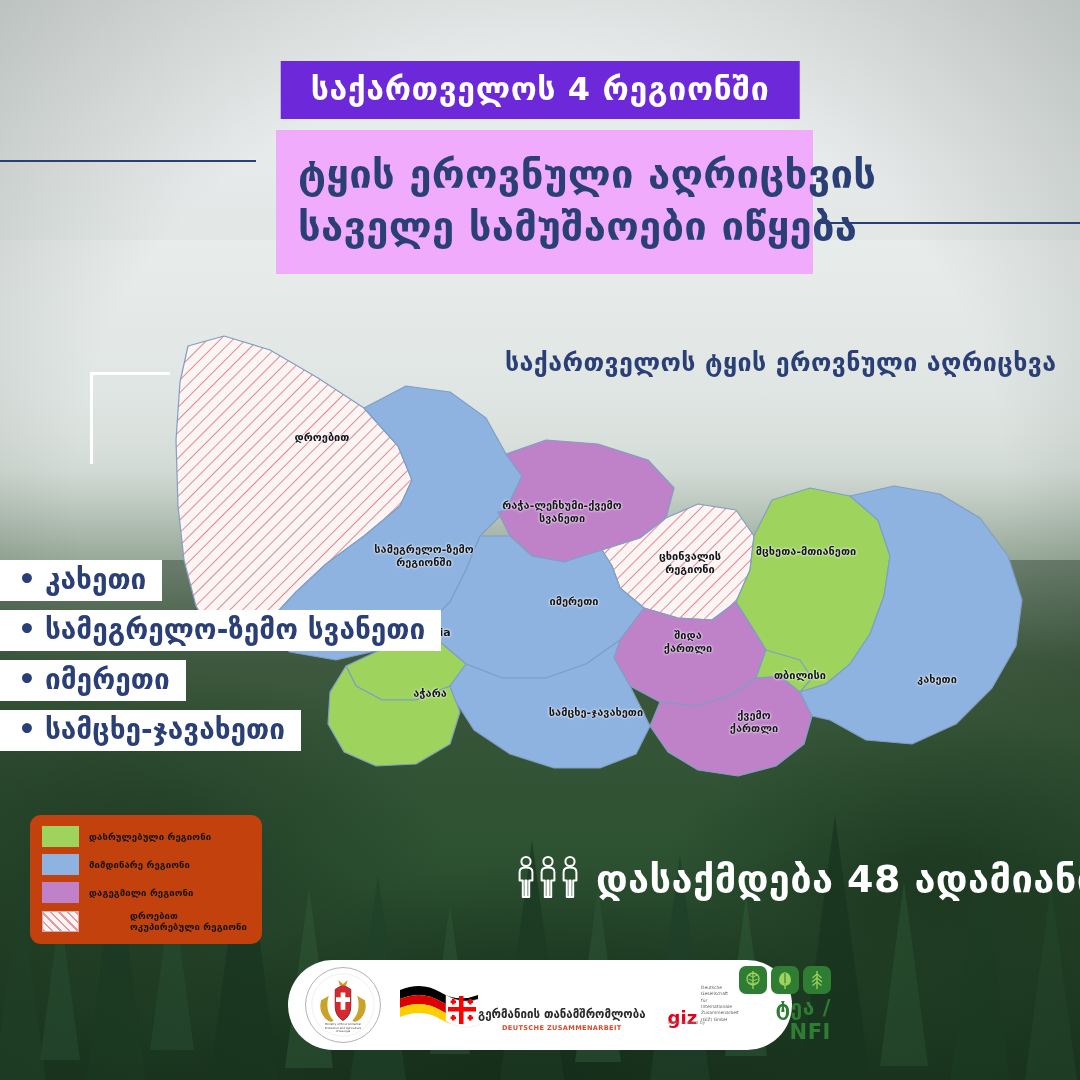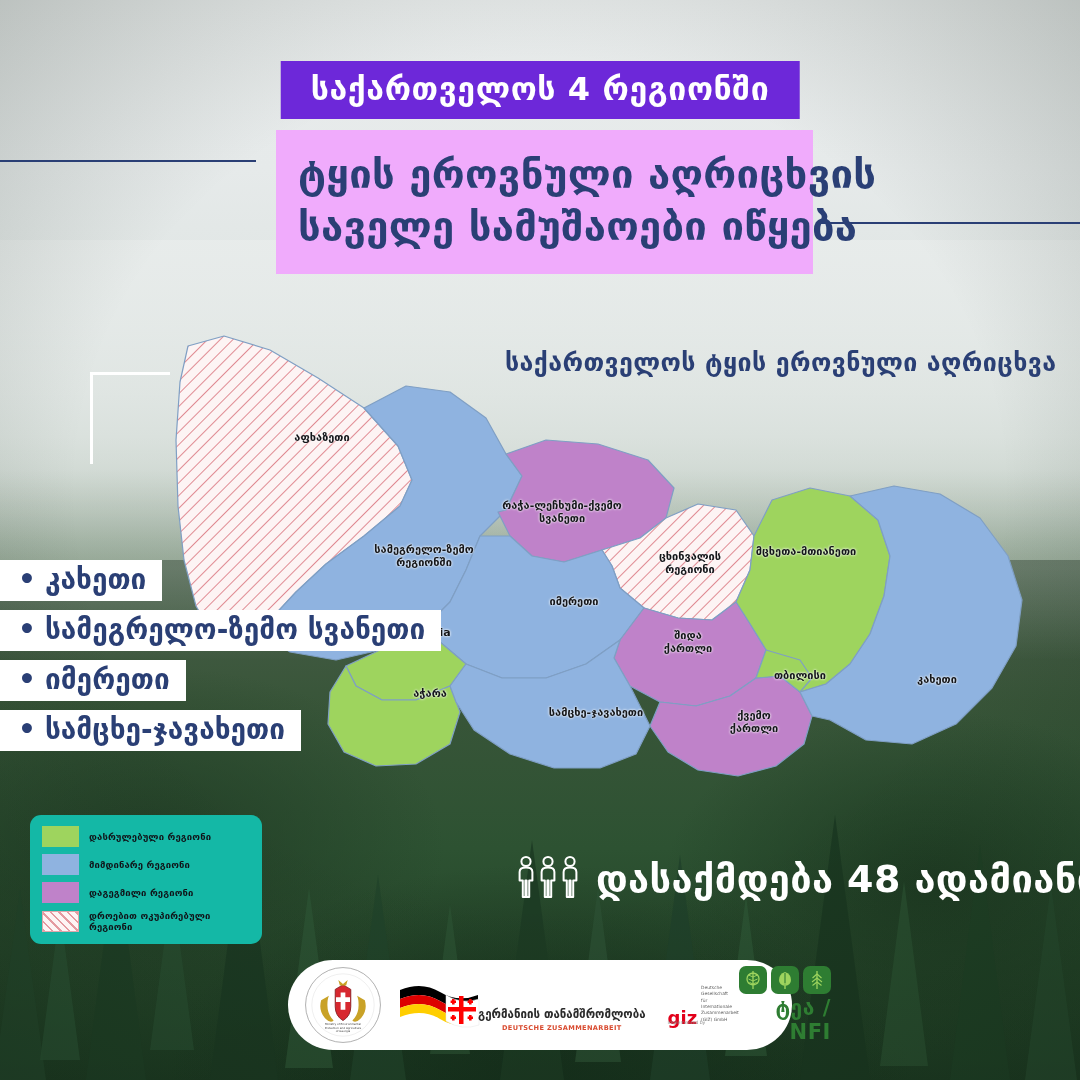--- a/index.html
+++ b/index.html
@@ -80,24 +80,24 @@
   #region-list li {
     list-style:none; display:inline-block; background:#fff;
     color:#2a3f75; font-weight:700; font-size:28px;
     padding:3px 16px 5px 18px; margin-bottom:9px; white-space:nowrap;
   }
   #region-list li::before { content:"\2022"; margin-right:9px; }
 
   
   #legend {
     position:absolute; left:30px; top:815px; width:232px;
-    background:#14b8a6; border-radius:11px; padding:11px 12px 12px 12px;
+    background:#c2410c; border-radius:11px; padding:11px 12px 12px 12px;
   }
   .legend-row { display:flex; align-items:center; margin-bottom:7px; }
-  .legend-row:last-child{margin-bottom:0;}
+  .legend-row:last-child{margin-bottom:0;gap:41px;}
   .swatch { width:37px; height:21px; flex:none; margin-right:10px; }
   .sw-green { background:#9ed45e; }
   .sw-blue  { background:#8fb3e0; }
   .sw-purple{ background:#bf82c9; }
   .sw-hatch {
     background:#fdf4f4;
     background-image:repeating-linear-gradient(45deg,#e49aa0 0 1.5px,transparent 1.5px 6px);
     border:1px solid #e0a6ab;
   }
   .legend-label { color:#101318; font-size:9.5px; font-weight:600; letter-spacing:.1px; }
@@ -200,21 +200,21 @@
     <path fill="#9ed45e" d="M616 330 L650 340 L662 358 L650 372 L630 356 L606 358 Z"></path>
 
     <path fill="#8fb3e0" d="M316 344 L352 358 L396 358 L436 344 L470 320 L464 338 L480 366 L500 406 L486 434 L450 448 L404 448 L360 434 L324 410 L306 382 L300 366 Z"></path>
 
     <path fill="#8fb3e0" d="M700 176 L744 166 L790 174 L830 198 L858 236 L872 280 L866 326 L842 368 L806 404 L762 424 L716 420 L680 400 L662 396 L650 372 L676 364 L700 344 L720 314 L734 276 L740 236 L728 200 Z"></path>
   </g>
 </svg>
 </div>
 
 <div id="map-labels">
-    <div class="map-label" style="left: 322px; top: 438px;">აფხაზეთი</div>
+    <div class="map-label" style="left: 322px; top: 438px;">დროებით</div>
     <div class="map-label" style="left: 424px; top: 556px;">სამეგრელო-ზემო
 რეგიონში</div>
     <div class="map-label" style="left: 562px; top: 512px;">რაჭა-ლეჩხუმი-ქვემო
 სვანეთი</div>
     <div class="map-label" style="left: 690px; top: 563px;">ცხინვალის
 რეგიონი</div>
     <div class="map-label" style="left: 806px; top: 552px;">მცხეთა-მთიანეთი</div>
     <div class="map-label" style="left: 574px; top: 602px;">იმერეთი</div>
     <div class="map-label" style="left: 434px; top: 633px;">გურia</div>
     <div class="map-label" style="left: 430px; top: 694px;">აჭარა</div>

